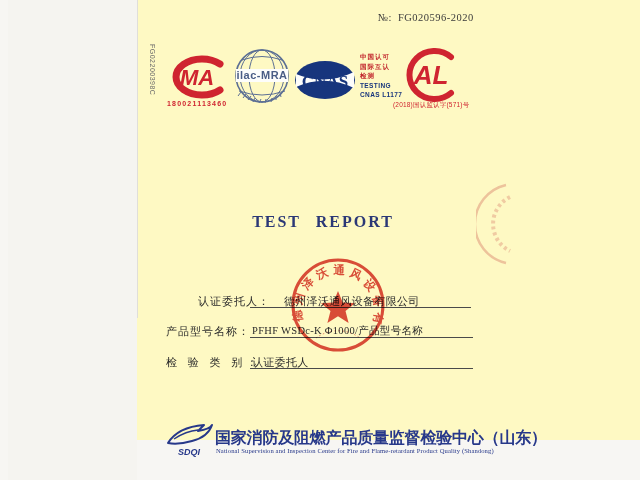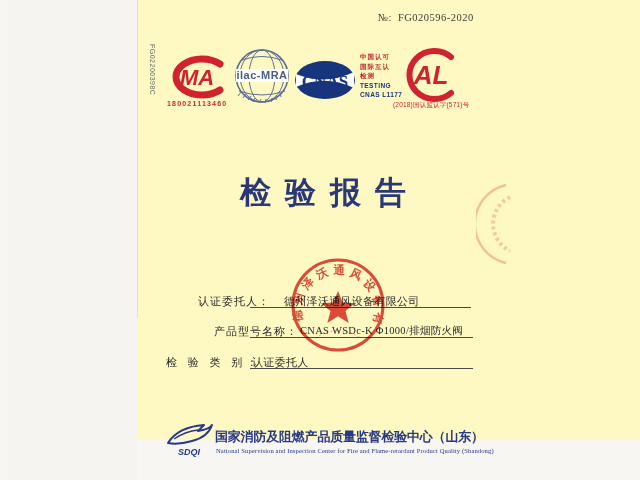--- a/index.html
+++ b/index.html
@@ -41,31 +41,31 @@
   .title-en{position:absolute;left:150px;width:330px;top:213px;text-align:center;
     font-size:16px;font-weight:bold;color:#2b3876;letter-spacing:2px;word-spacing:9px;}
 
   .form-row{position:absolute;font-size:11px;color:#2a2a2a;}
   .form-label{position:absolute;left:158px;white-space:nowrap;letter-spacing:1px;}
   .form-label.wide{letter-spacing:4px;}
   .form-value{position:absolute;left:244px;white-space:nowrap;letter-spacing:.3px;}
   .form-line{position:absolute;left:242px;height:1px;background:#4a4a4a;}
   .row1 .form-label,.row1 .form-value{top:294px;margin-left:32px;}
   .row1 .form-line{top:307px;width:221px;}
-  .row2 .form-label,.row2 .form-value{top:324px;margin-left:48px;}
+  .row2 .form-label,.row2 .form-value{top:324px;}
   .row2 .form-line{top:337px;width:223px;}
   .row2 .form-value{font-size:10.5px;}
   .row3 .form-label,.row3 .form-value{top:355px;}
   .row3 .form-line{top:368px;width:223px;}
 
   .seal-main{position:absolute;left:278px;top:255px;mix-blend-mode:multiply;}
   .seal-partial{position:absolute;left:468px;top:183px;opacity:.55;mix-blend-mode:multiply;}
 
   .footer-logo{position:absolute;left:156px;top:421px;}
-  .footer-zh{position:absolute;left:207px;top:428px;font-size:13px;font-weight:bold;
+  .footer-zh{position:absolute;left:207px;top:428px;font-size:16px;font-weight:bold;
     color:#27388a;letter-spacing:-0.2px;font-family:"Liberation Sans", sans-serif;white-space:nowrap;}
   .footer-en{position:absolute;left:208px;top:447px;font-size:6.6px;color:#27388a;
     letter-spacing:.1px;white-space:nowrap;}
 </style>
 </head>
 <body>
 
 <div class="page">
   <div class="page-edge-shade"></div>
   <div class="page-edge-line"></div>
@@ -105,30 +105,30 @@
     <div class="en">TESTING</div>
     <div class="en">CNAS L1177</div>
   </div>
 
   <svg class="logo cal-logo" width="56" height="54" viewBox="0 0 56 54">
     <path d="M48,9 A25,24 0 1 0 48,45" fill="none" stroke="#cf2430" stroke-width="6" stroke-linecap="round"></path>
     <text x="28" y="36" font-family="Liberation Sans, sans-serif" font-size="26" font-weight="bold" font-style="italic" fill="#cf2430" text-anchor="middle">AL</text>
   </svg>
   <div class="cal-cert">(2018)国认监认字(571)号</div>
 
-  <div class="title-zh">检验报告</div>
+  <div class="title-en">TEST REPORT</div>
 
   <div class="form-row row1">
     <span class="form-label">认证委托人：</span>
     <span class="form-value">德州泽沃通风设备有限公司</span>
     <span class="form-line"></span>
   </div>
   <div class="form-row row2">
     <span class="form-label">产品型号名称：</span>
-    <span class="form-value">CNAS WSDc-K Φ1000/排烟防火阀</span>
+    <span class="form-value">PFHF WSDc-K Φ1000/产品型号名称</span>
     <span class="form-line"></span>
   </div>
   <div class="form-row row3">
     <span class="form-label wide">检 验 类 别：</span>
     <span class="form-value">认证委托人</span>
     <span class="form-line"></span>
   </div>
 
   <svg class="seal-main" width="104" height="100" viewBox="0 0 104 100">
     <g opacity="0.88">

